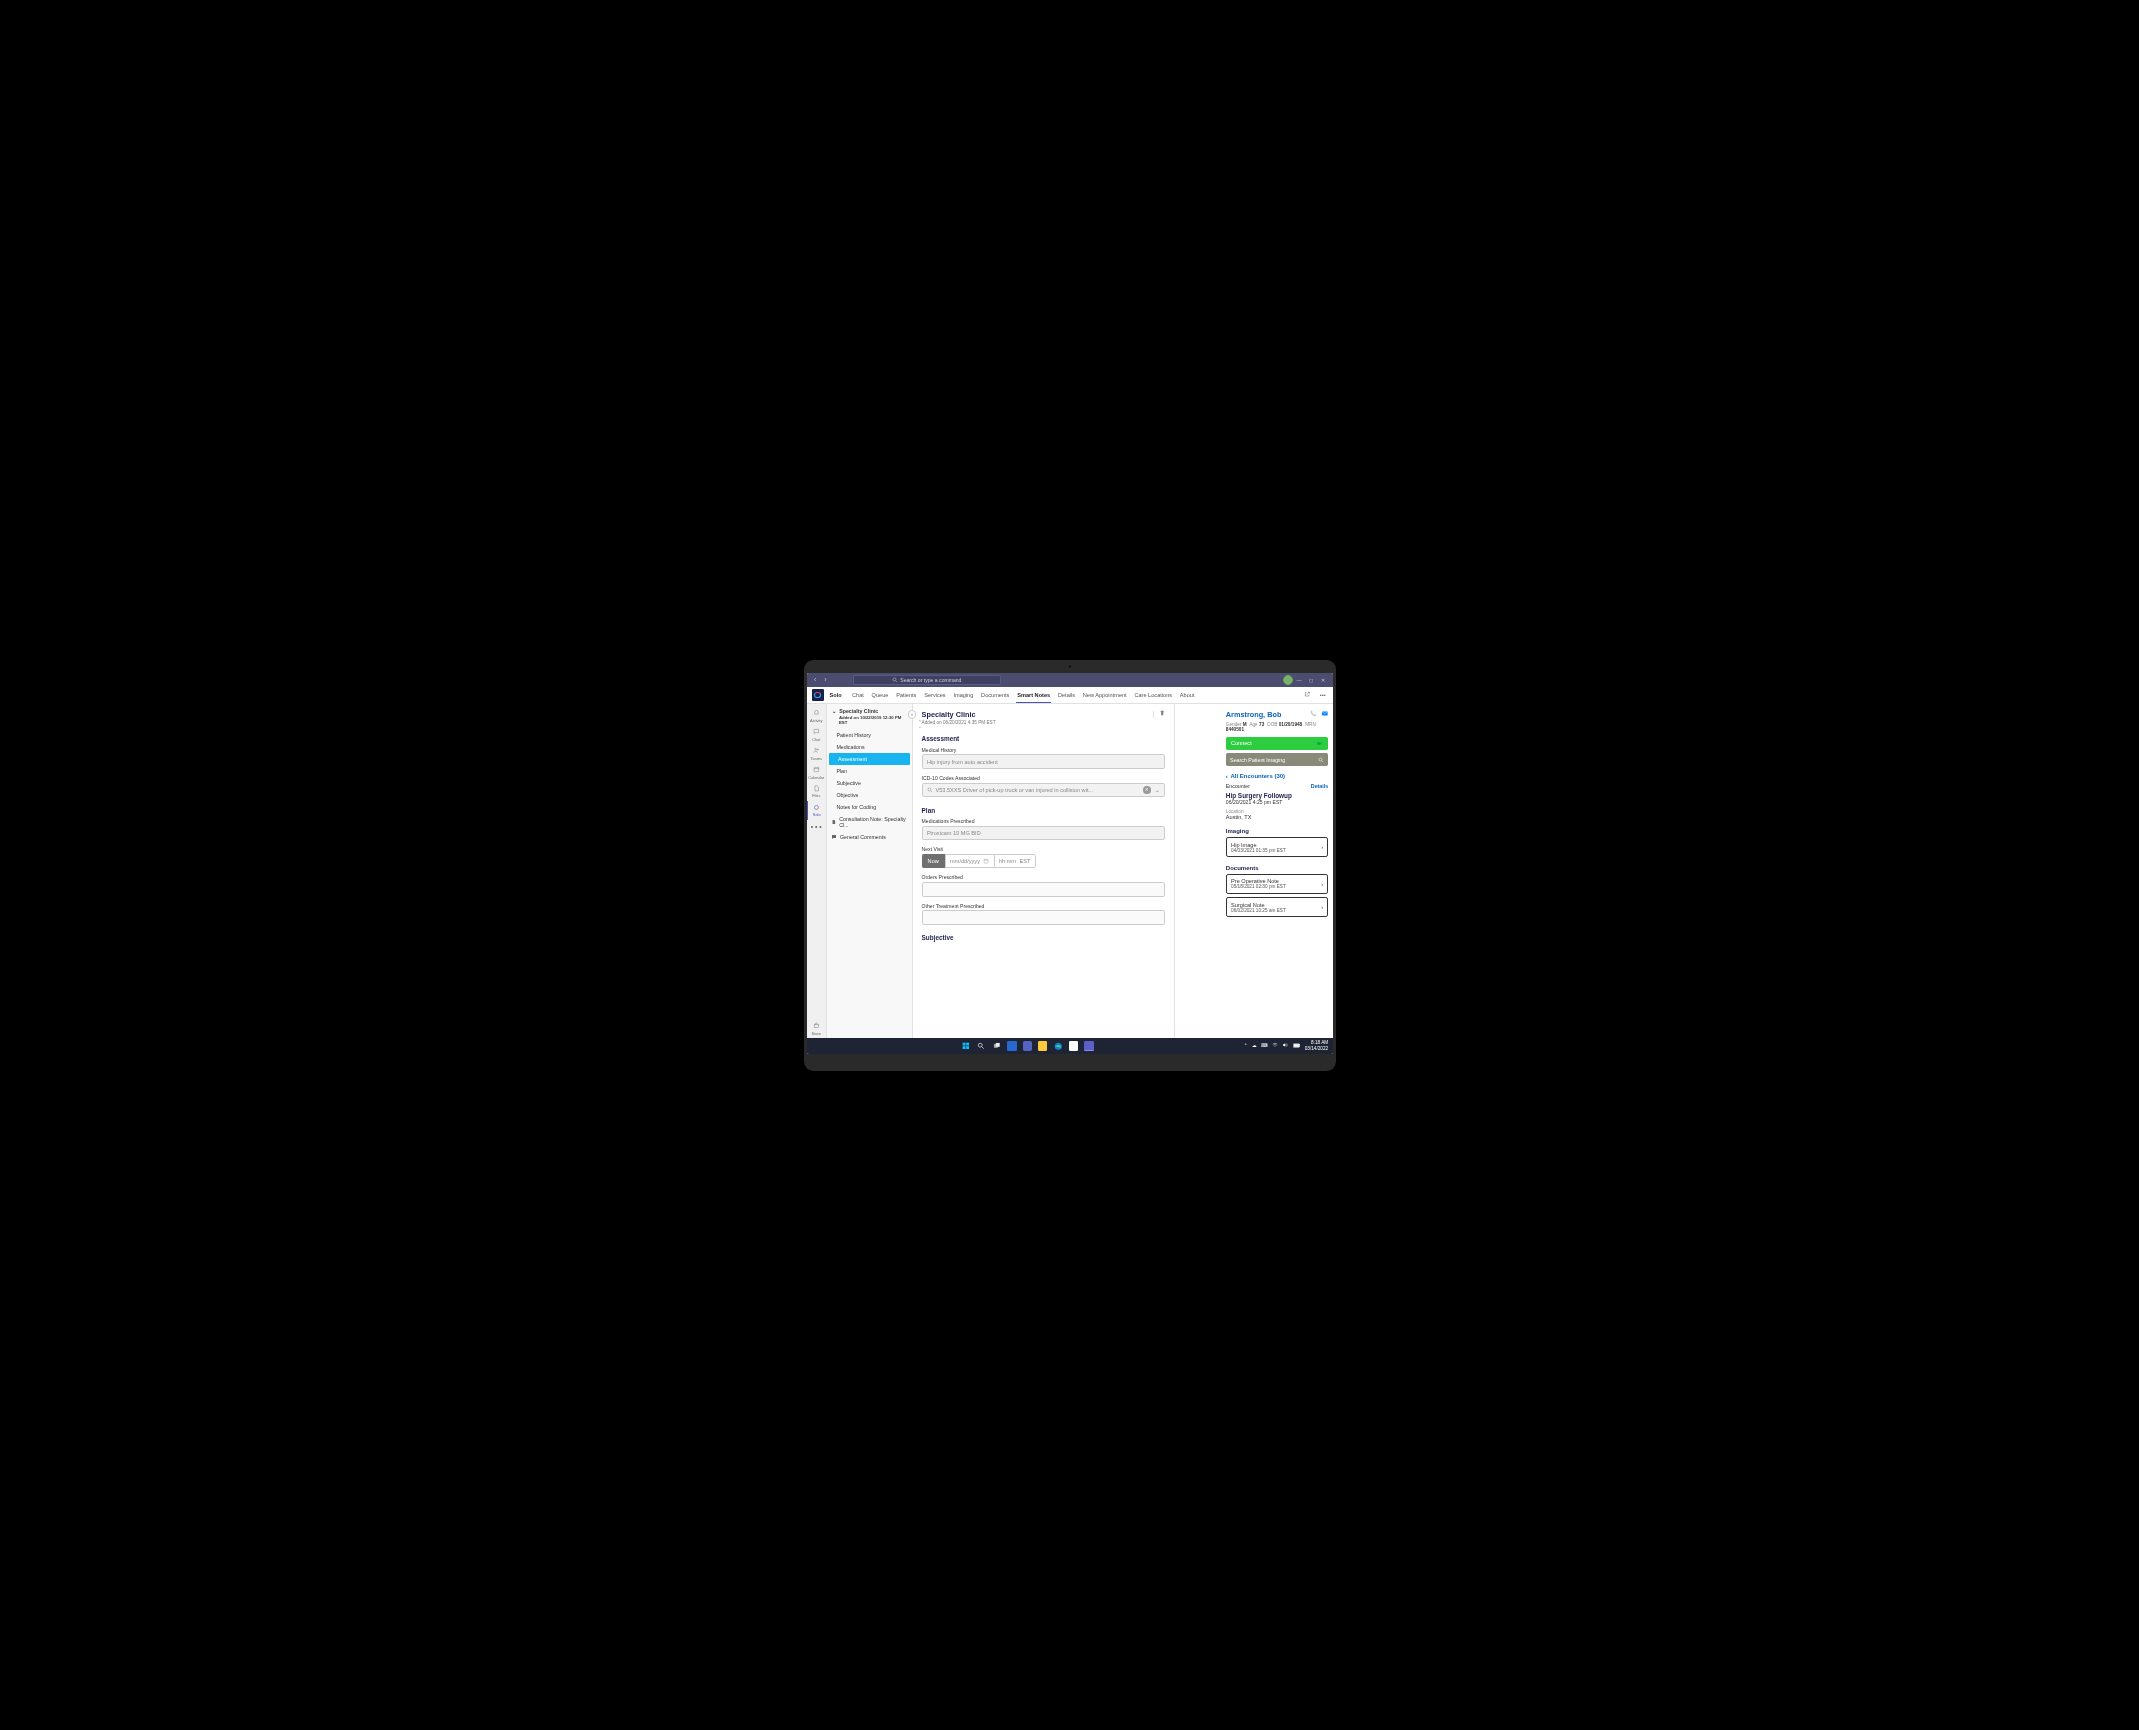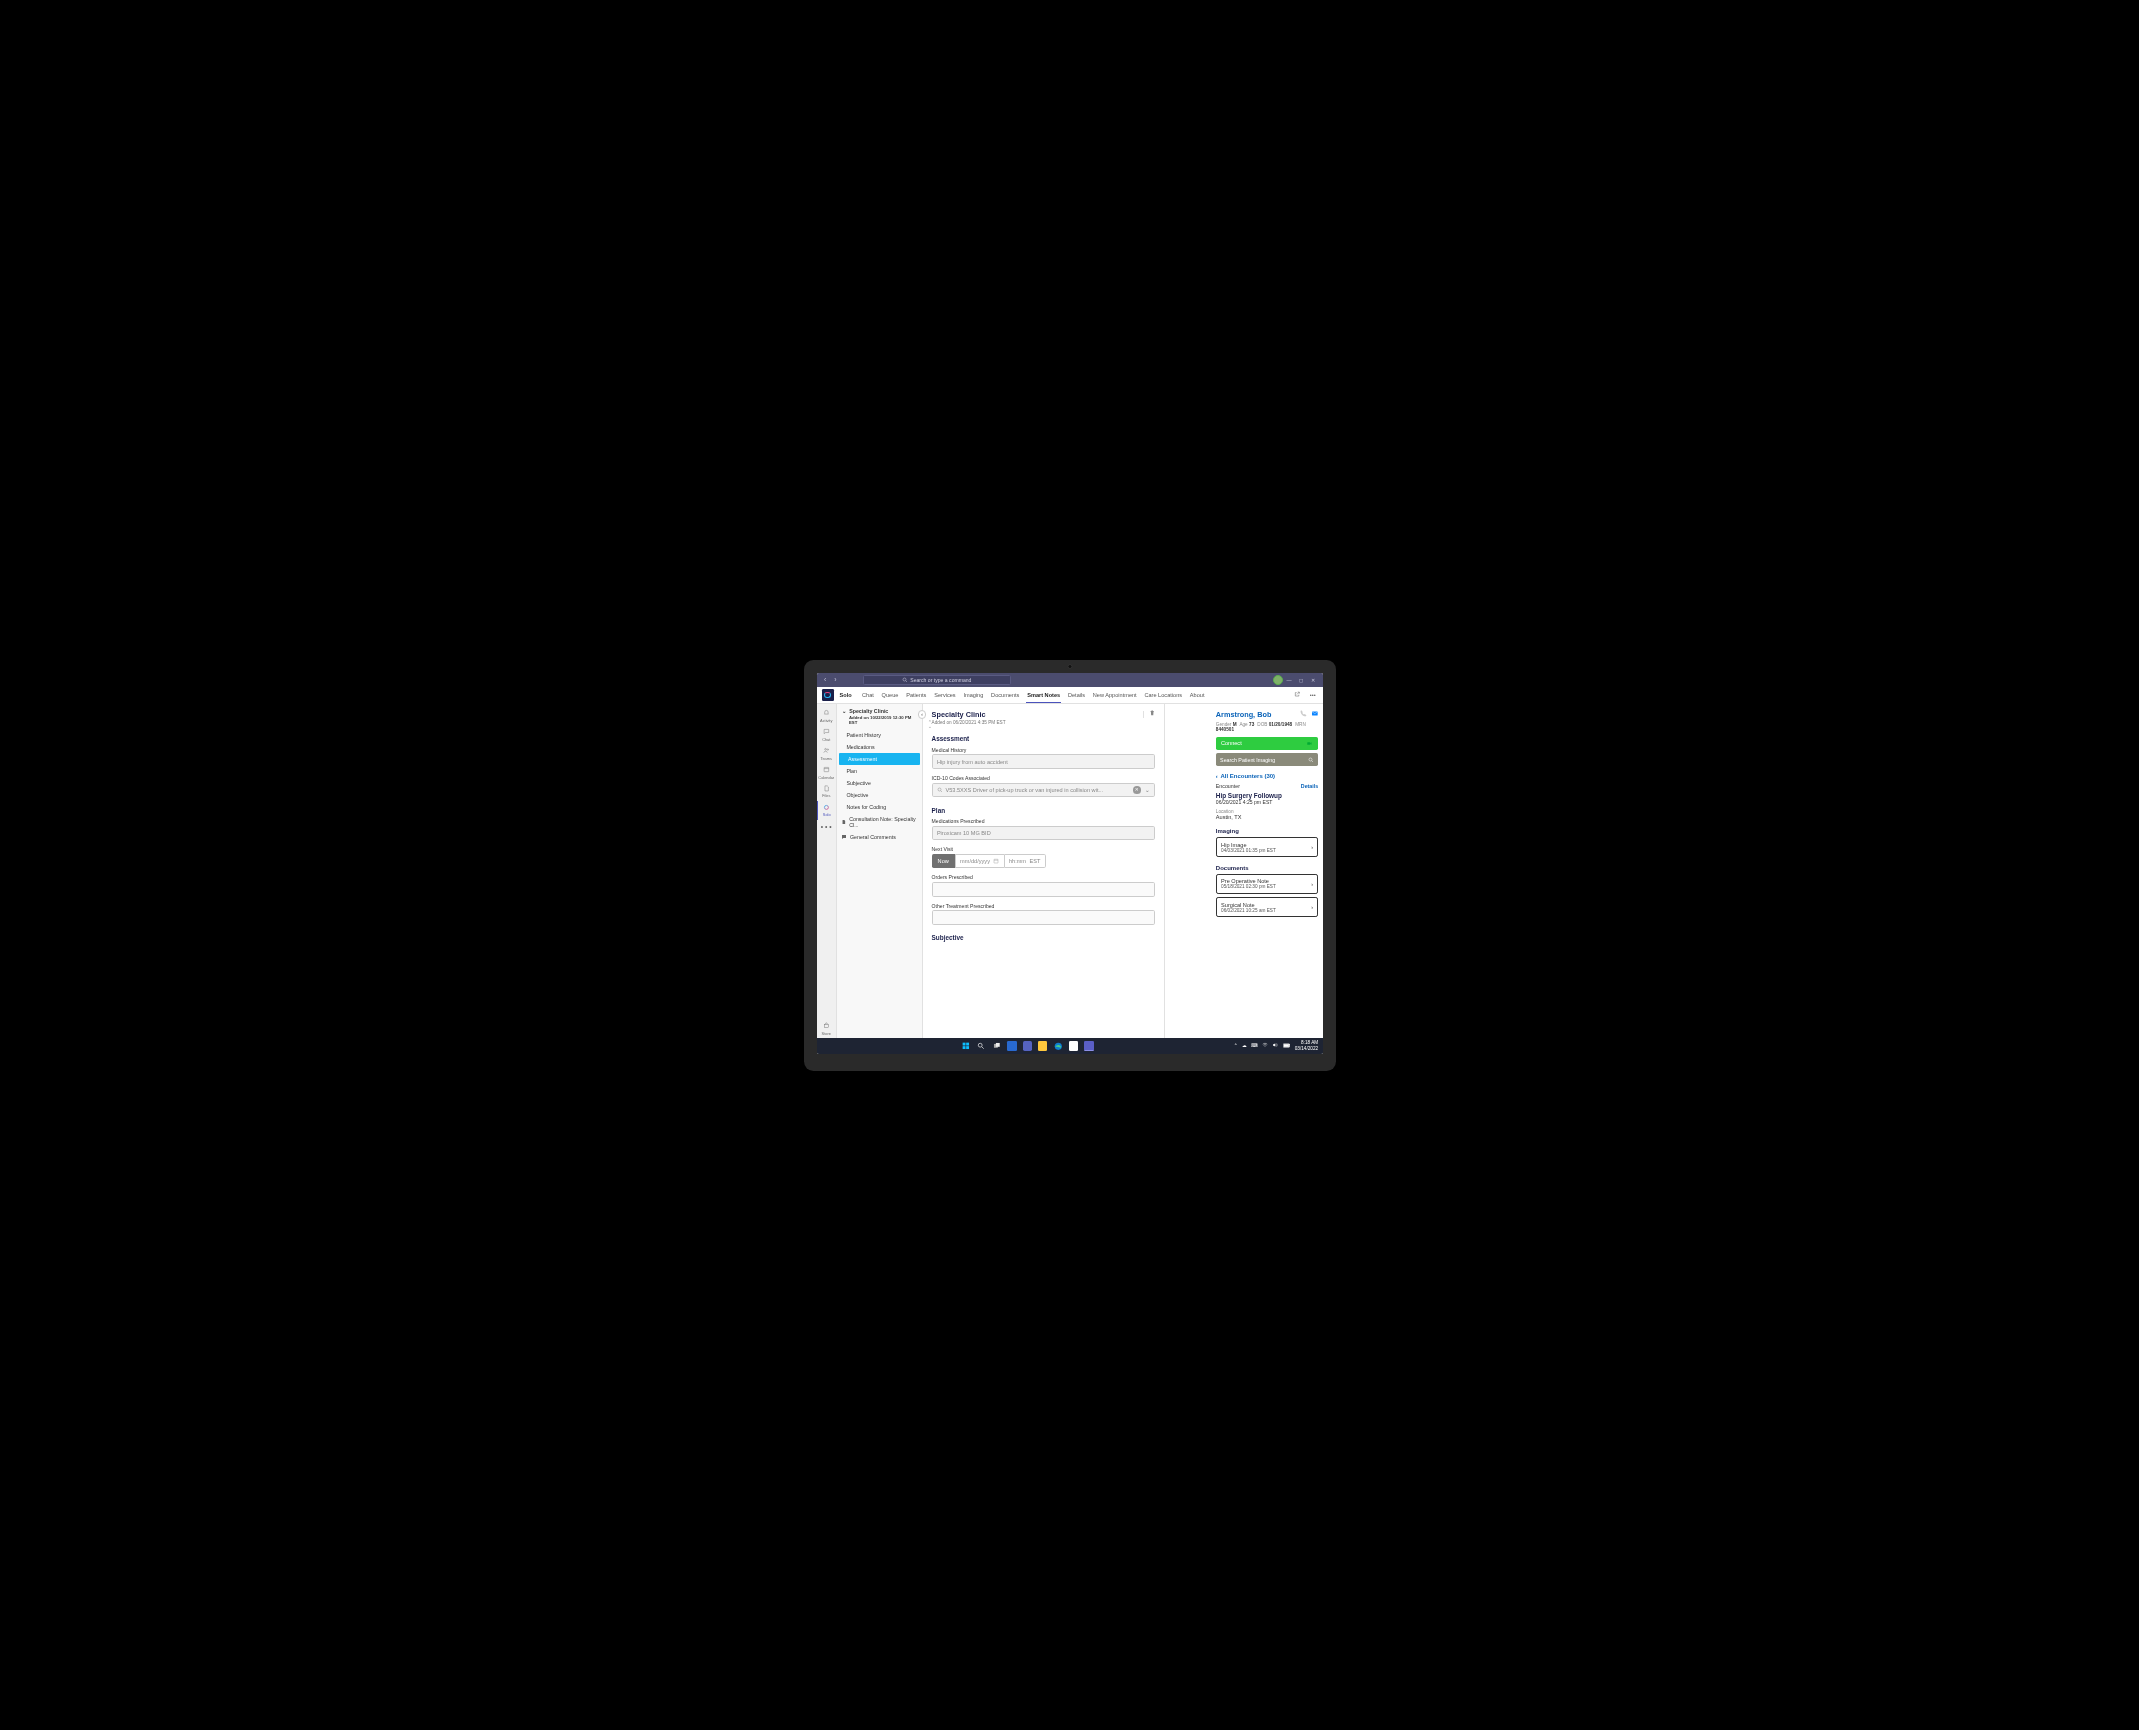--- a/index.html
+++ b/index.html
@@ -1,17 +1,17 @@
 <!DOCTYPE html>
 <html style="font-size:6.8px"><head>
 <meta charset="utf-8">
 <style>
   * { box-sizing: border-box; margin: 0; padding: 0; font-family: "Segoe UI", Arial, sans-serif; }
   body { background:#000; display:flex; justify-content:center; align-items:center; min-height:100vh; padding:17px; }
-  .device { width:532px; height:411px; background:#2a2a2a; border-radius:9.4px; padding:13px 13px 17px; box-shadow:0 0 17px rgba(0,0,0,.6); position:relative; }
+  .device { width:532px; height:411px; background:#2a2a2a; border-radius:9.4px; padding:13px 3px 17px; box-shadow:0 0 17px rgba(0,0,0,.6); position:relative; }
   .camera { width:5.1px; height:5.1px; background:#111; border:0.9px solid #333; border-radius:50%; position:absolute; top:4.3px; left:50%; transform:translateX(-50%); }
   .screen { width:100%; height:100%; background:#fff; border-radius:1.7px; overflow:hidden; display:flex; flex-direction:column; }
 
   
   .titlebar { height:14.6px; background:#4b4c6e; display:flex; align-items:center; padding:0 3.4px; color:#c6c7db; }
   .titlebar .nav { display:flex; gap:0; margin-right:5.1px; }
   .titlebar .nav span { width:10.3px; text-align:center; cursor:pointer; }
   .titlebar .search { flex:0 0 148px; margin-left:17px; }
   .titlebar .search .sbox { height:10.3px; background:#3e3f61; border:0.4px solid #5a5b82; border-radius:1.3px; display:flex; align-items:center; justify-content:center; color:#cfcfe0; font-size:5.1px; gap:2.6px; }
   .titlebar .flex { flex:1; }

